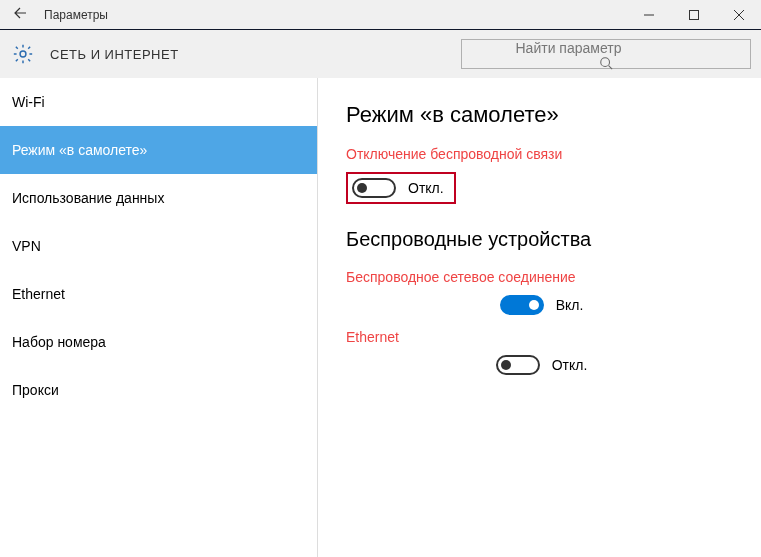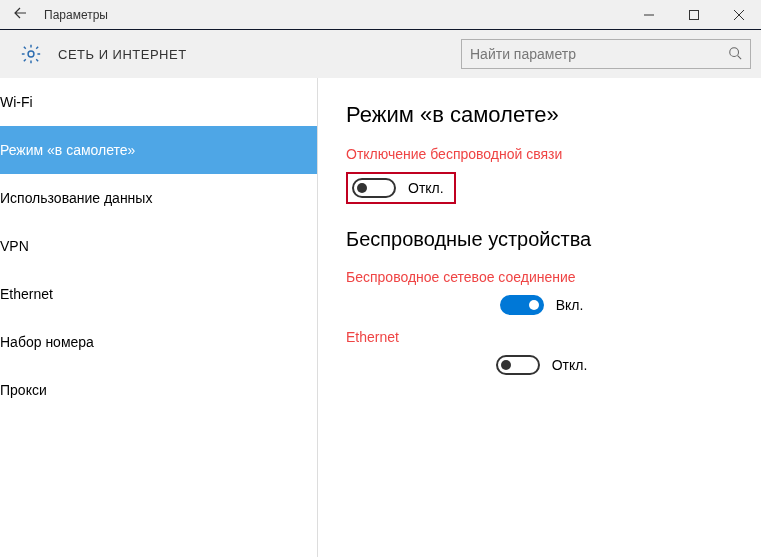--- a/index.html
+++ b/index.html
@@ -44,41 +44,42 @@
     color: #333;
   }
   .sysbtn svg { width: 10px; height: 10px; }
 
   
   .headerrow {
     height: 48px;
     background: #f0f0f0;
     display: flex;
     align-items: center;
-    padding: 0 10px 0 20px;
+    padding: 0 10px 0 12px;
   }
   .gear {
     width: 22px; height: 22px;
     margin-right: 16px;
     color: #1a5fb4;
   }
   .section-title {
     flex: 1;
     font-size: 13px;
     letter-spacing: 0.5px;
     color: #333;
   }
   .searchbox {
     width: 290px;
     height: 30px;
     border: 1px solid #b0b0b0;
     background: #f0f0f0;
     display: flex;
     align-items: center;
     padding: 0 8px;
+    flex-direction: column;
   }
   .searchbox input {
     flex: 1;
     border: none;
     background: transparent;
     font-size: 14px;
     color: #666;
     outline: none;
   }
   .searchbox input::placeholder { color: #777; }
@@ -91,21 +92,21 @@
   }
   .sidebar {
     width: 318px;
     background: #fff;
     border-right: 1px solid #ddd;
   }
   .sidebar-item {
     height: 48px;
     display: flex;
     align-items: center;
-    padding-left: 0;
+    padding-left: 12px;
     font-size: 14px;
     color: #000;
     cursor: default;
   }
   .sidebar-item.selected {
     background: #4ea6e6;
     color: #fff;
   }
 
   .content {

